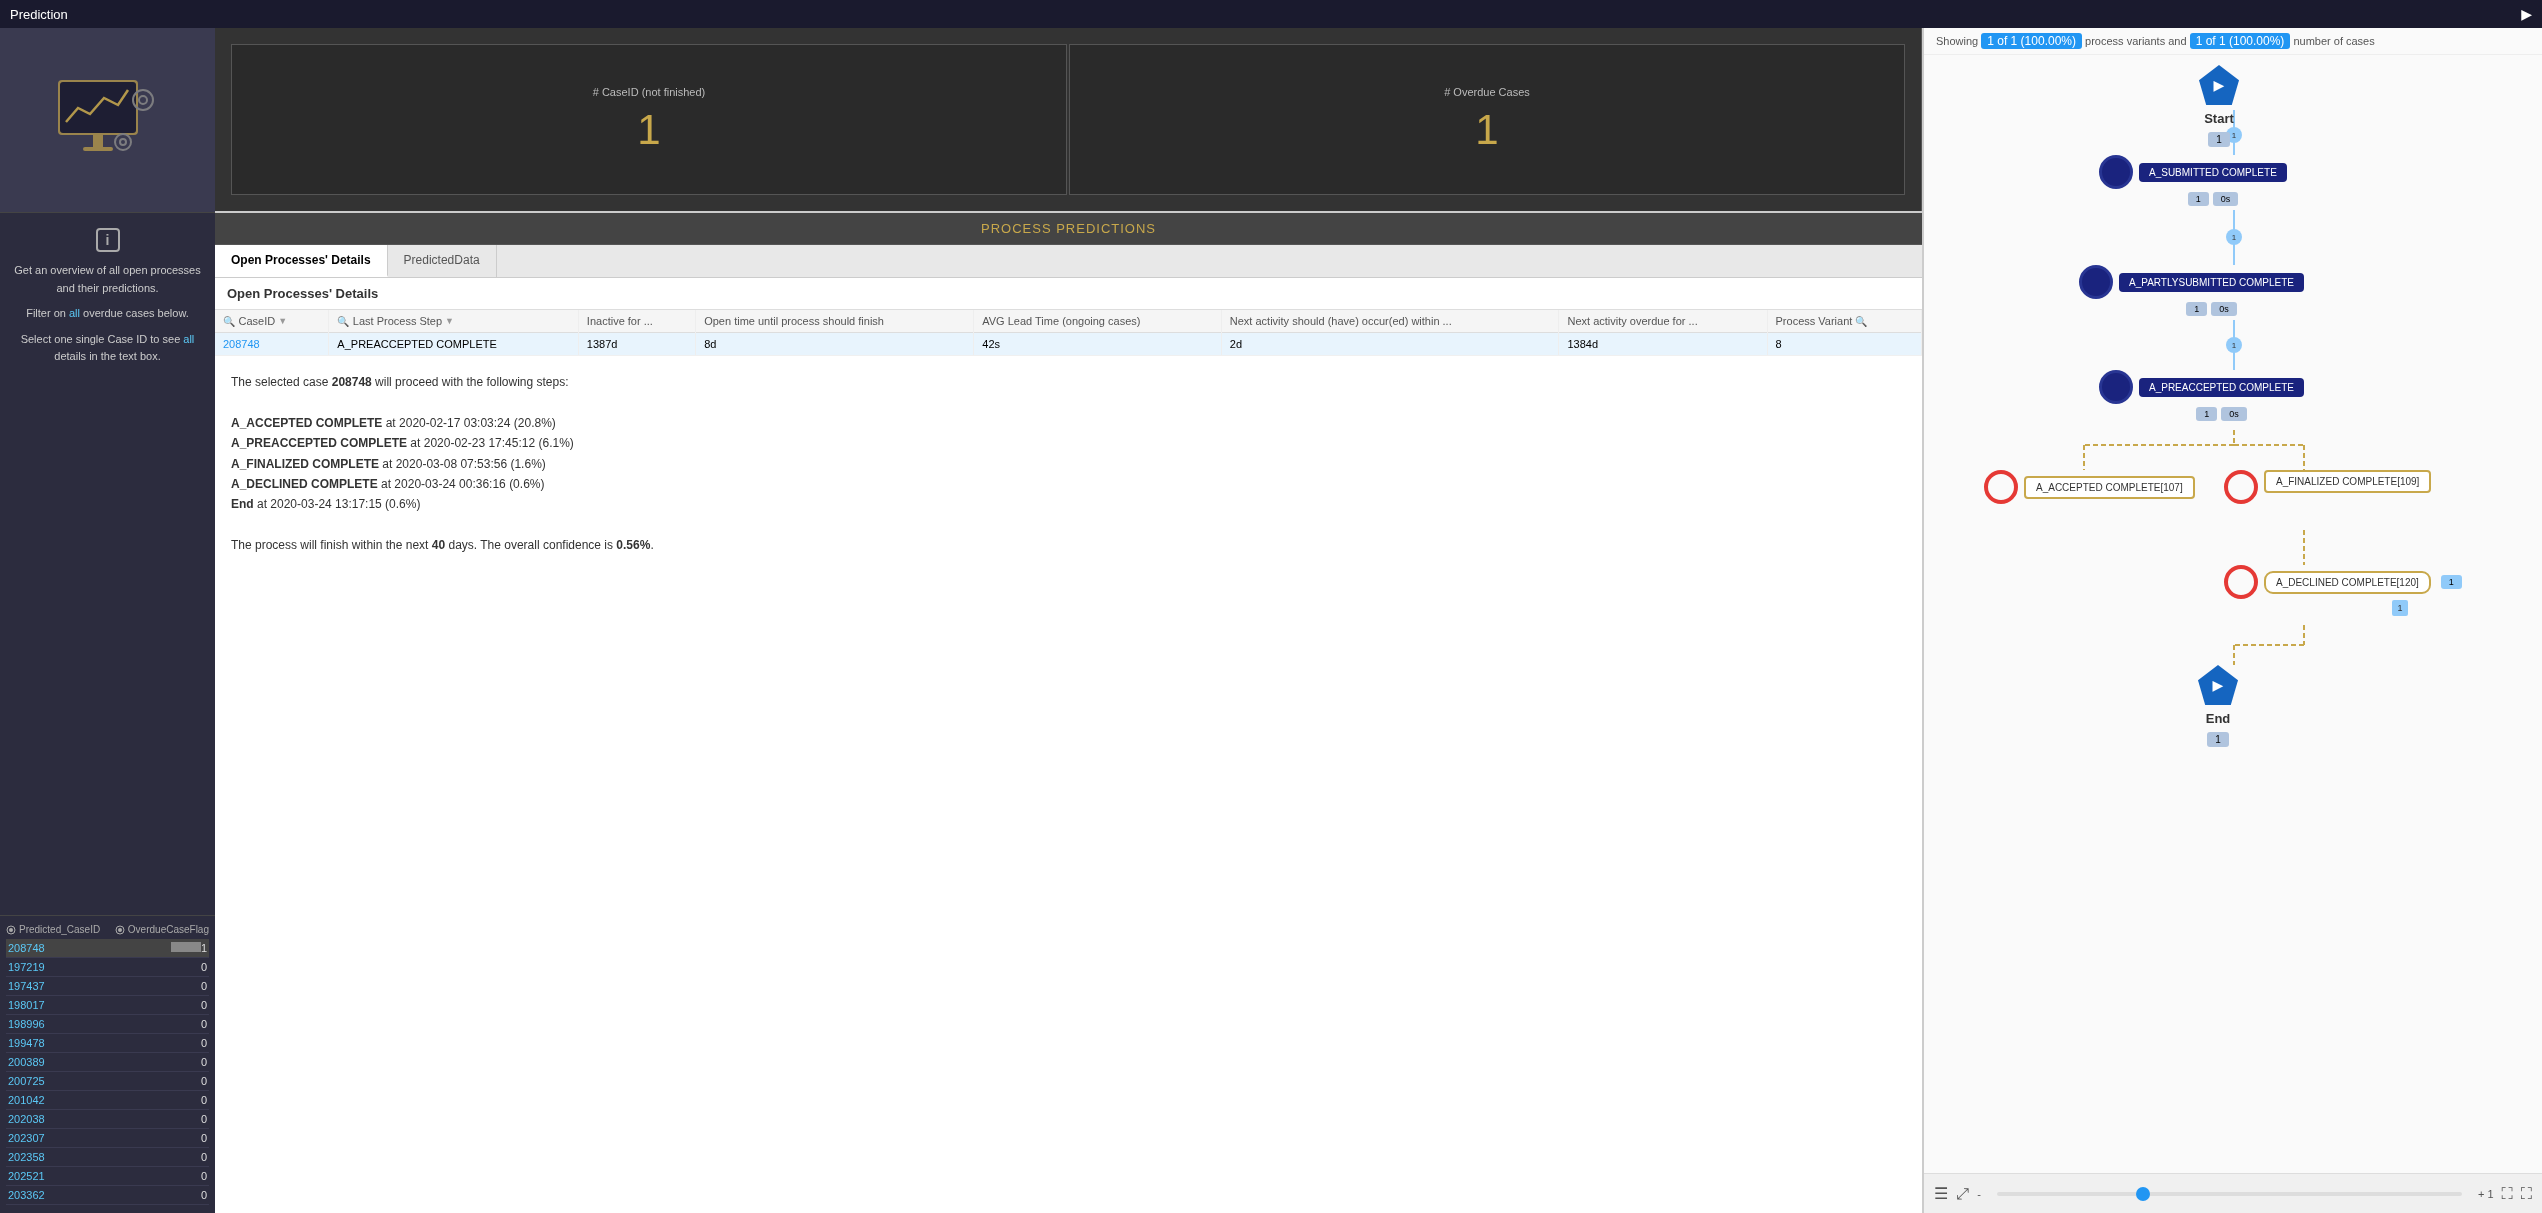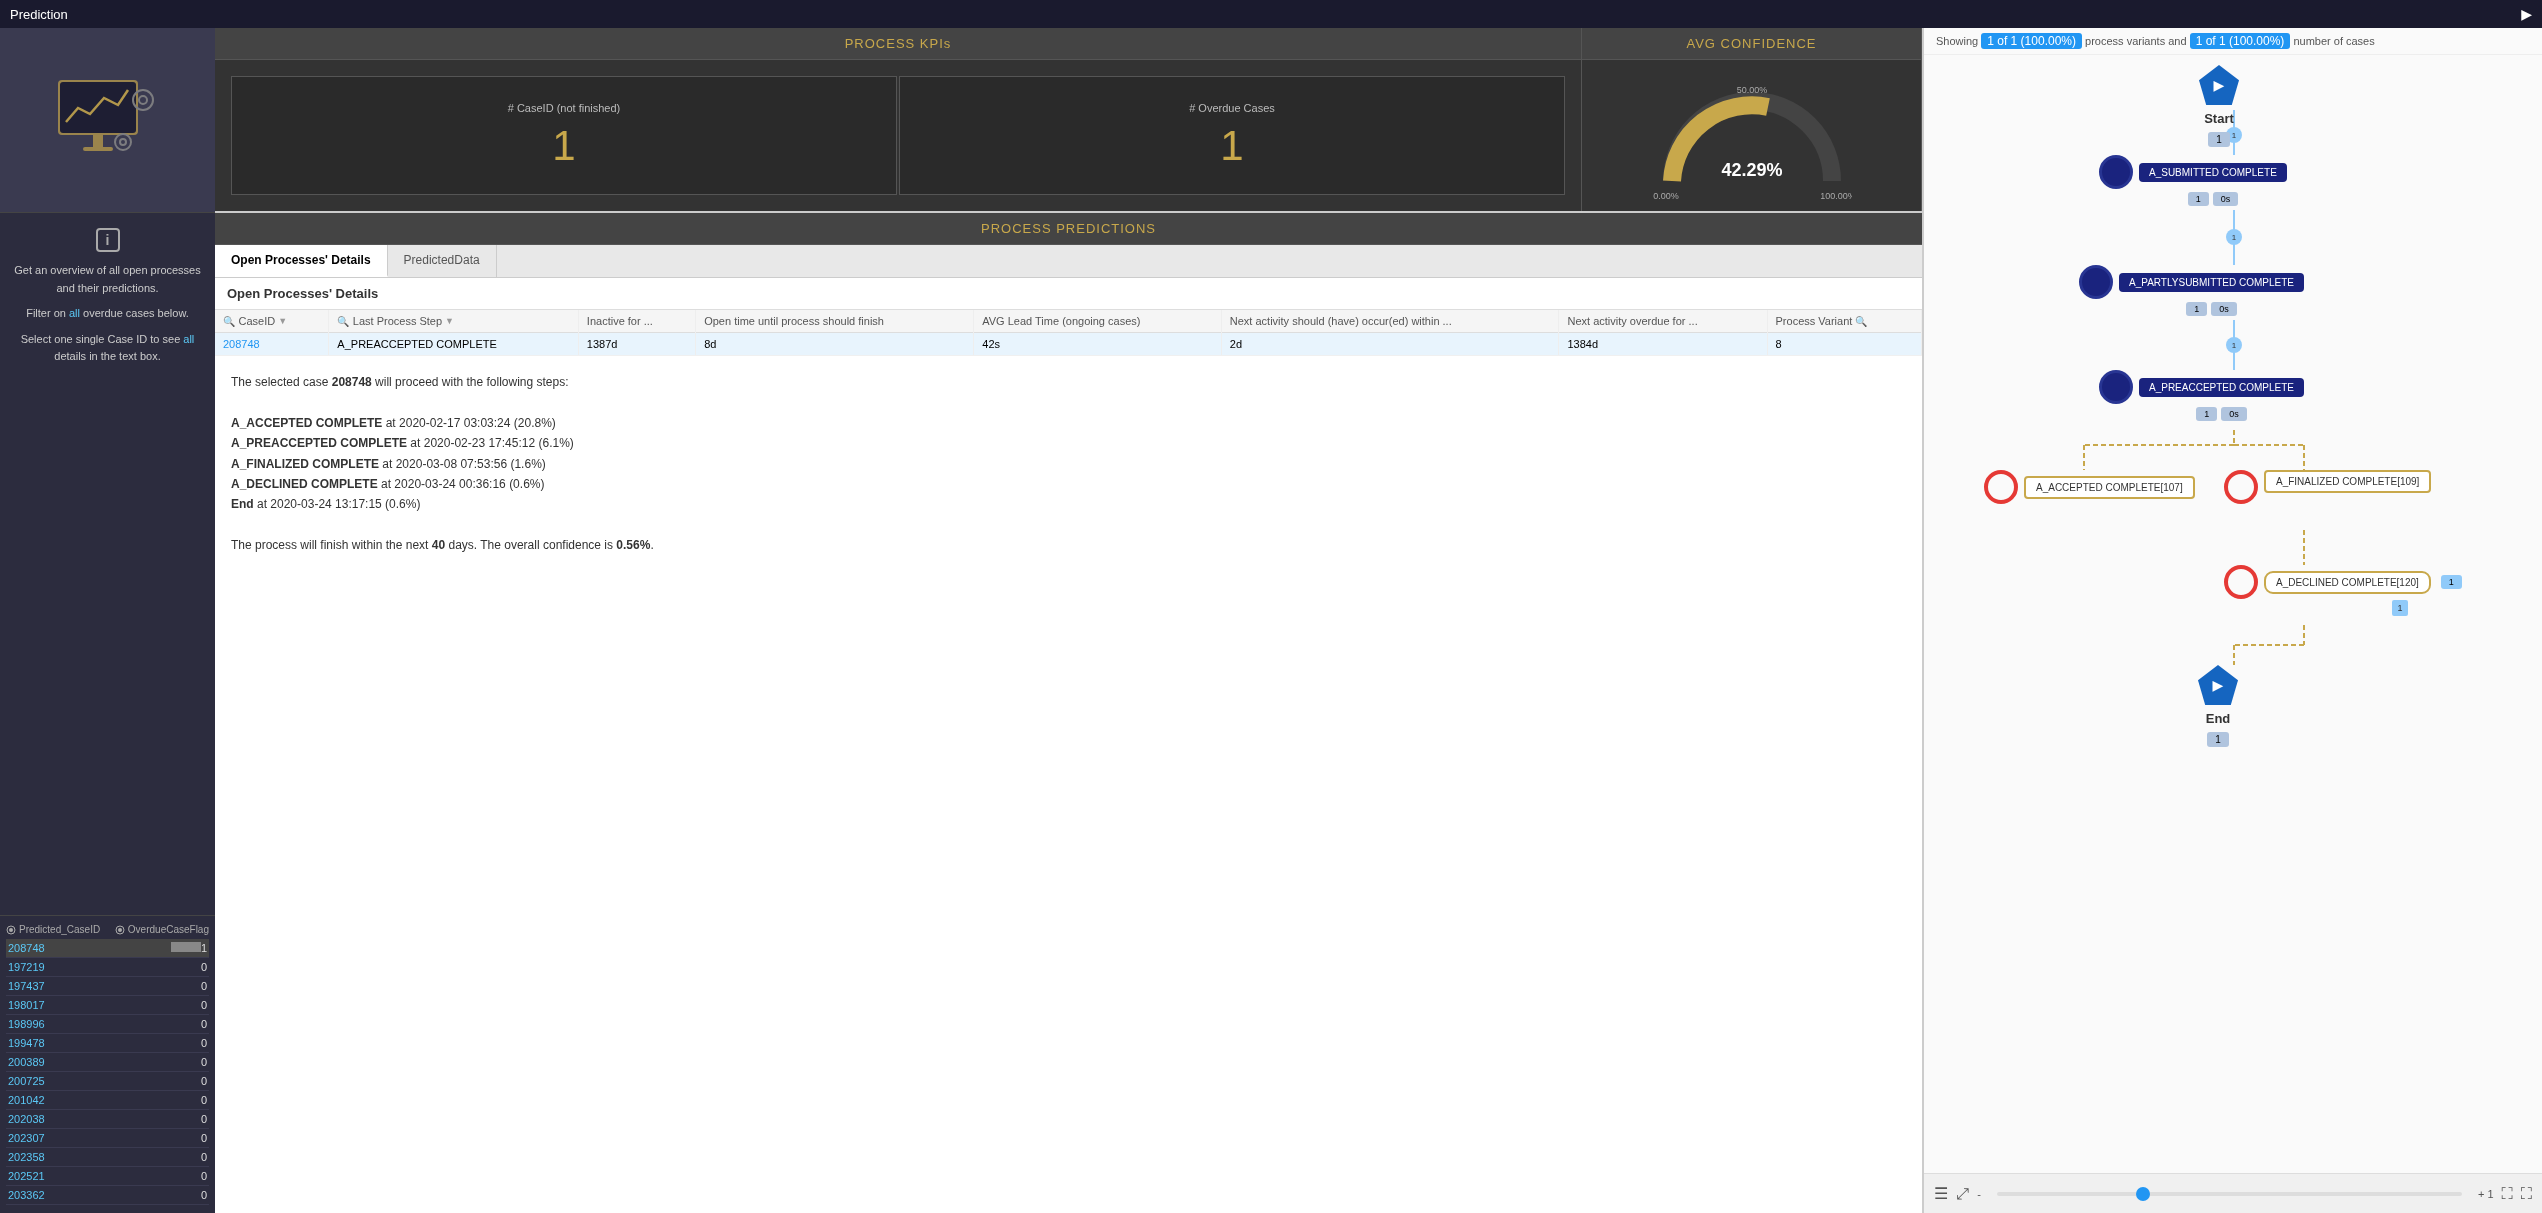--- a/index.html
+++ b/index.html
@@ -570,53 +570,32 @@
       </span>
           </div>
         </div>
     </div>
   </div>
 
   <div id="center">
 
     <div id="kpi-row">
       <div id="kpi-section">
-        <div id="kpi-title">PROCESS KPIs</div>
         <div id="kpi-cards">
           <div class="kpi-card">
             <div class="kpi-label"># CaseID (not finished)</div>
             <div class="kpi-value">1</div>
           </div>
           <div class="kpi-card">
             <div class="kpi-label"># Overdue Cases</div>
             <div class="kpi-value">1</div>
           </div>
         </div>
       </div>
 
-      <div id="conf-section">
-        <div id="conf-title">AVG CONFIDENCE</div>
-        <div id="conf-gauge">
-
-          <svg width="200" height="130" viewBox="0 0 200 130">
-
-            <path d="M 20 110 A 80 80 0 0 1 180 110" fill="none" stroke="#444" stroke-width="18"></path>
-
-            <path d="M 20 110 A 80 80 0 0 1 116 36" fill="none" stroke="#c8a84b" stroke-width="18"></path>
-
-            <text x="100" y="105" text-anchor="middle" fill="white" font-size="18" font-weight="bold">42.29%</text>
-
-            <text x="14" y="128" text-anchor="middle" fill="#aaa" font-size="9">0.00%</text>
-
-            <text x="186" y="128" text-anchor="middle" fill="#aaa" font-size="9">100.00%</text>
-
-            <text x="100" y="22" text-anchor="middle" fill="#aaa" font-size="9">50.00%</text>
-          </svg>
-        </div>
-      </div>
     </div>
 
     <div id="predictions-section">
       <div id="predictions-title">PROCESS PREDICTIONS</div>
       <div id="predictions-tabs">
         <div class="pred-tab active">Open Processes' Details</div>
         <div class="pred-tab">PredictedData</div>
       </div>
       <div id="predictions-content">
         <div id="open-processes-header">Open Processes' Details</div>

